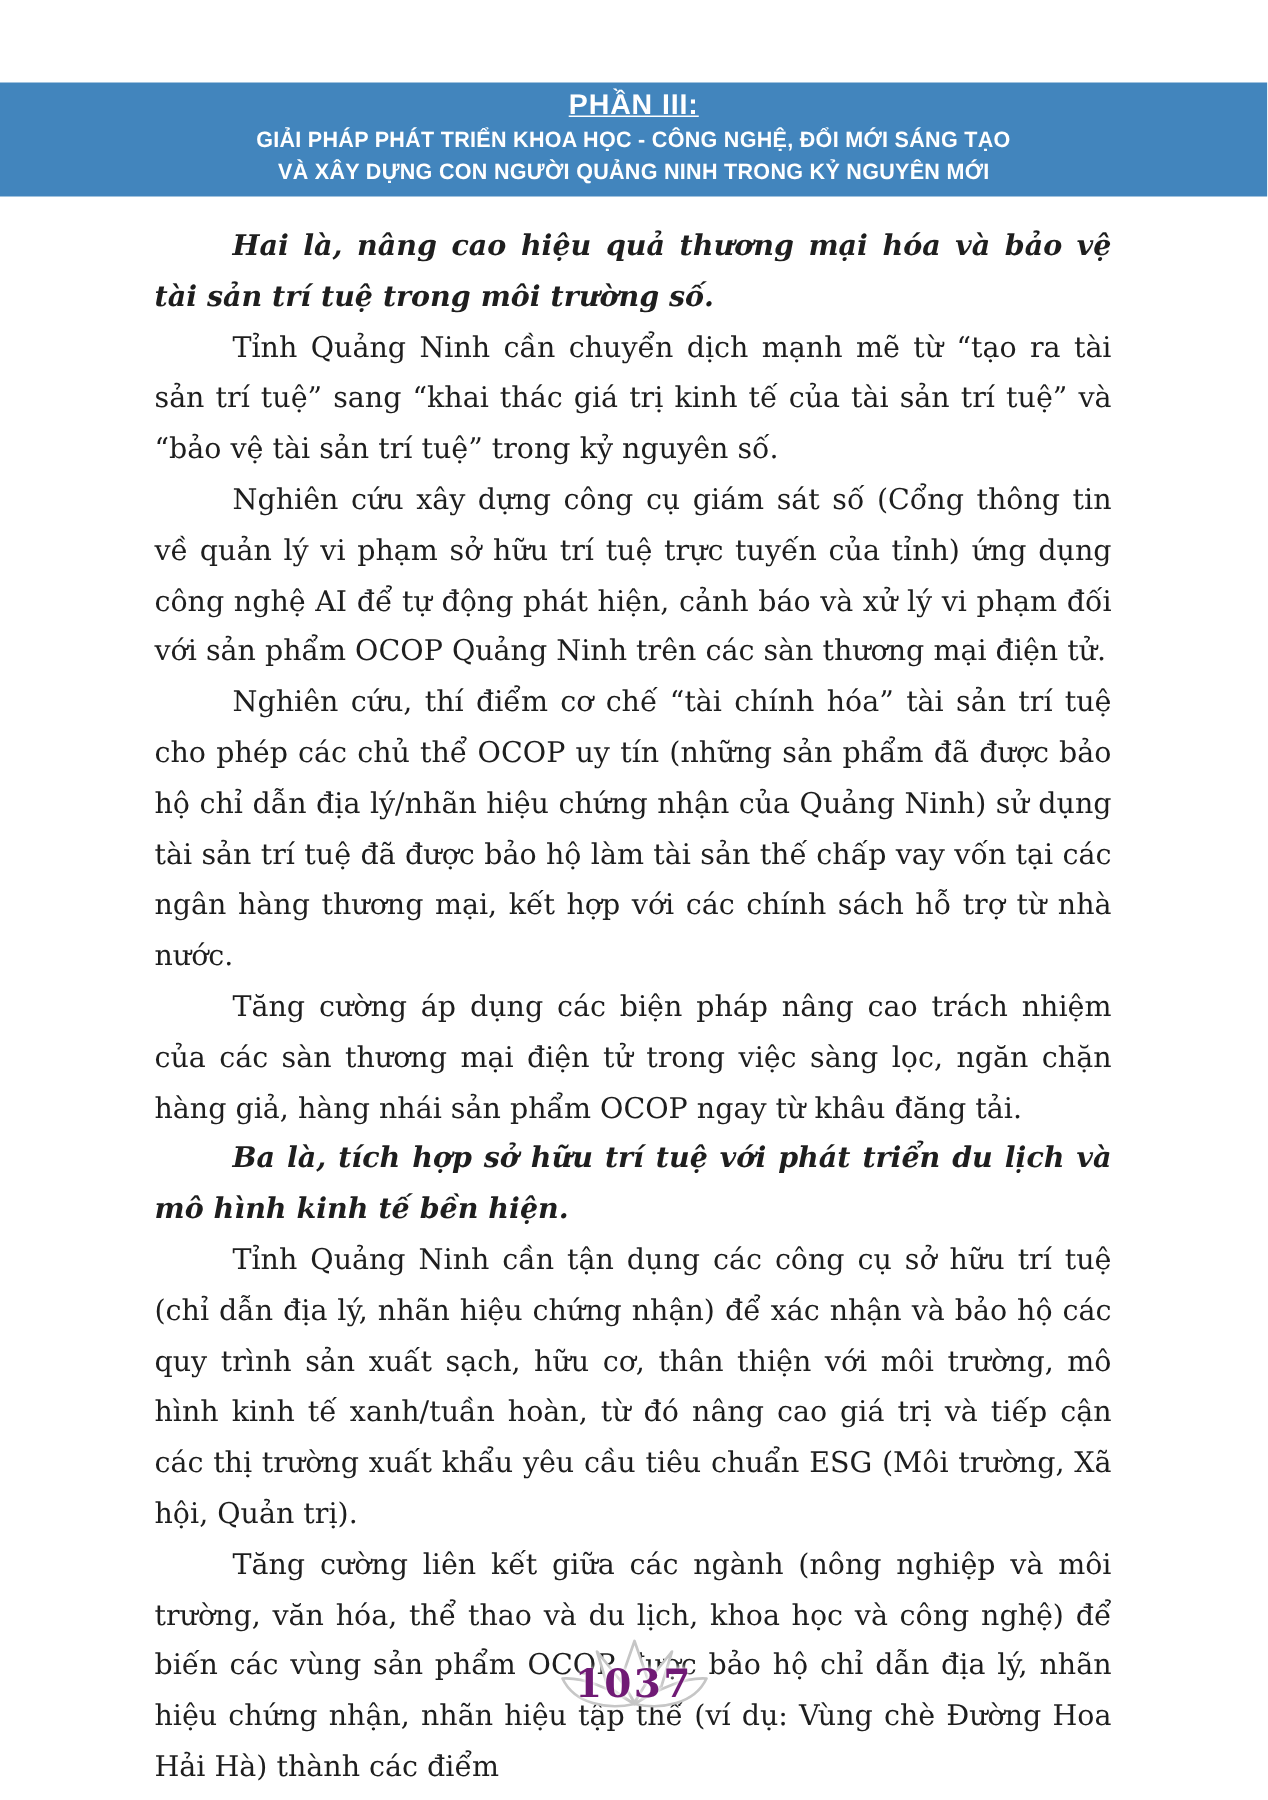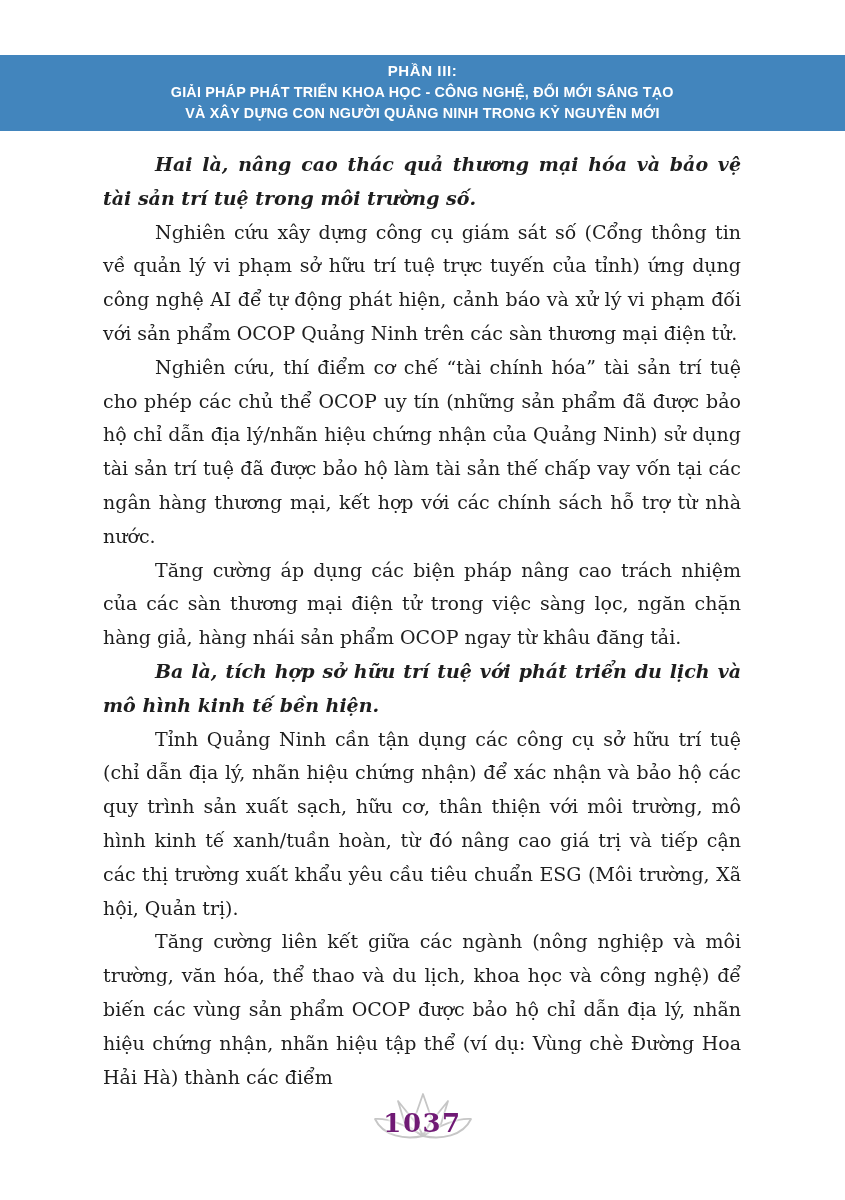--- a/index.html
+++ b/index.html
@@ -26,24 +26,25 @@
     color: #ffffff;
     font-family: "Liberation Sans", sans-serif;
     display: flex;
     flex-direction: column;
     justify-content: center;
     align-items: center;
     text-align: center;
     gap: 3px;
   }
   .part-label {
-    font-size: 15px;
+    font-size: 19px;
     font-weight: 700;
     letter-spacing: 0.6px;
     line-height: 1.1;
+    text-decoration: underline;
   }
   .banner-line {
     font-size: 14.8px;
     font-weight: 600;
     letter-spacing: 0.2px;
     line-height: 1.25;
     transform: scaleX(0.97);
   }
   
   .body-text {
@@ -103,21 +104,22 @@
 
 <div class="page">
 
   <header class="banner">
     <div class="part-label">PHẦN III:</div>
     <div class="banner-line">GIẢI PHÁP PHÁT TRIỂN KHOA HỌC - CÔNG NGHỆ, ĐỔI MỚI SÁNG TẠO</div>
     <div class="banner-line">VÀ XÂY DỰNG CON NGƯỜI QUẢNG NINH TRONG KỶ NGUYÊN MỚI</div>
   </header>
 
   <main class="body-text">
-    <p class="lead">Hai là, nâng cao thác quả thương mại hóa và bảo vệ tài sản trí tuệ trong môi trường số.</p>
+    <p class="lead">Hai là, nâng cao hiệu quả thương mại hóa và bảo vệ tài sản trí tuệ trong môi trường số.</p>
+    <p>Tỉnh Quảng Ninh cần chuyển dịch mạnh mẽ từ “tạo ra tài sản trí tuệ” sang “khai thác giá trị kinh tế của tài sản trí tuệ” và “bảo vệ tài sản trí tuệ” trong kỷ nguyên số.</p>
     <p>Nghiên cứu xây dựng công cụ giám sát số (Cổng thông tin về quản lý vi phạm sở hữu trí tuệ trực tuyến của tỉnh) ứng dụng công nghệ AI để tự động phát hiện, cảnh báo và xử lý vi phạm đối với sản phẩm OCOP Quảng Ninh trên các sàn thương mại điện tử.</p>
     <p>Nghiên cứu, thí điểm cơ chế “tài chính hóa” tài sản trí tuệ cho phép các chủ thể OCOP uy tín (những sản phẩm đã được bảo hộ chỉ dẫn địa lý/nhãn hiệu chứng nhận của Quảng Ninh) sử dụng tài sản trí tuệ đã được bảo hộ làm tài sản thế chấp vay vốn tại các ngân hàng thương mại, kết hợp với các chính sách hỗ trợ từ nhà nước.</p>
     <p>Tăng cường áp dụng các biện pháp nâng cao trách nhiệm của các sàn thương mại điện tử trong việc sàng lọc, ngăn chặn hàng giả, hàng nhái sản phẩm OCOP ngay từ khâu đăng tải.</p>
     <p class="lead">Ba là, tích hợp sở hữu trí tuệ với phát triển du lịch và mô hình kinh tế bền hiện.</p>
     <p>Tỉnh Quảng Ninh cần tận dụng các công cụ sở hữu trí tuệ (chỉ dẫn địa lý, nhãn hiệu chứng nhận) để xác nhận và bảo hộ các quy trình sản xuất sạch, hữu cơ, thân thiện với môi trường, mô hình kinh tế xanh/tuần hoàn, từ đó nâng cao giá trị và tiếp cận các thị trường xuất khẩu yêu cầu tiêu chuẩn ESG (Môi trường, Xã hội, Quản trị).</p>
     <p>Tăng cường liên kết giữa các ngành (nông nghiệp và môi trường, văn hóa, thể thao và du lịch, khoa học và công nghệ) để biến các vùng sản phẩm OCOP được bảo hộ chỉ dẫn địa lý, nhãn hiệu chứng nhận, nhãn hiệu tập thể (ví dụ: Vùng chè Đường Hoa Hải Hà) thành các điểm</p>
   </main>
 
   <footer class="footer">
     <div class="ornament">

